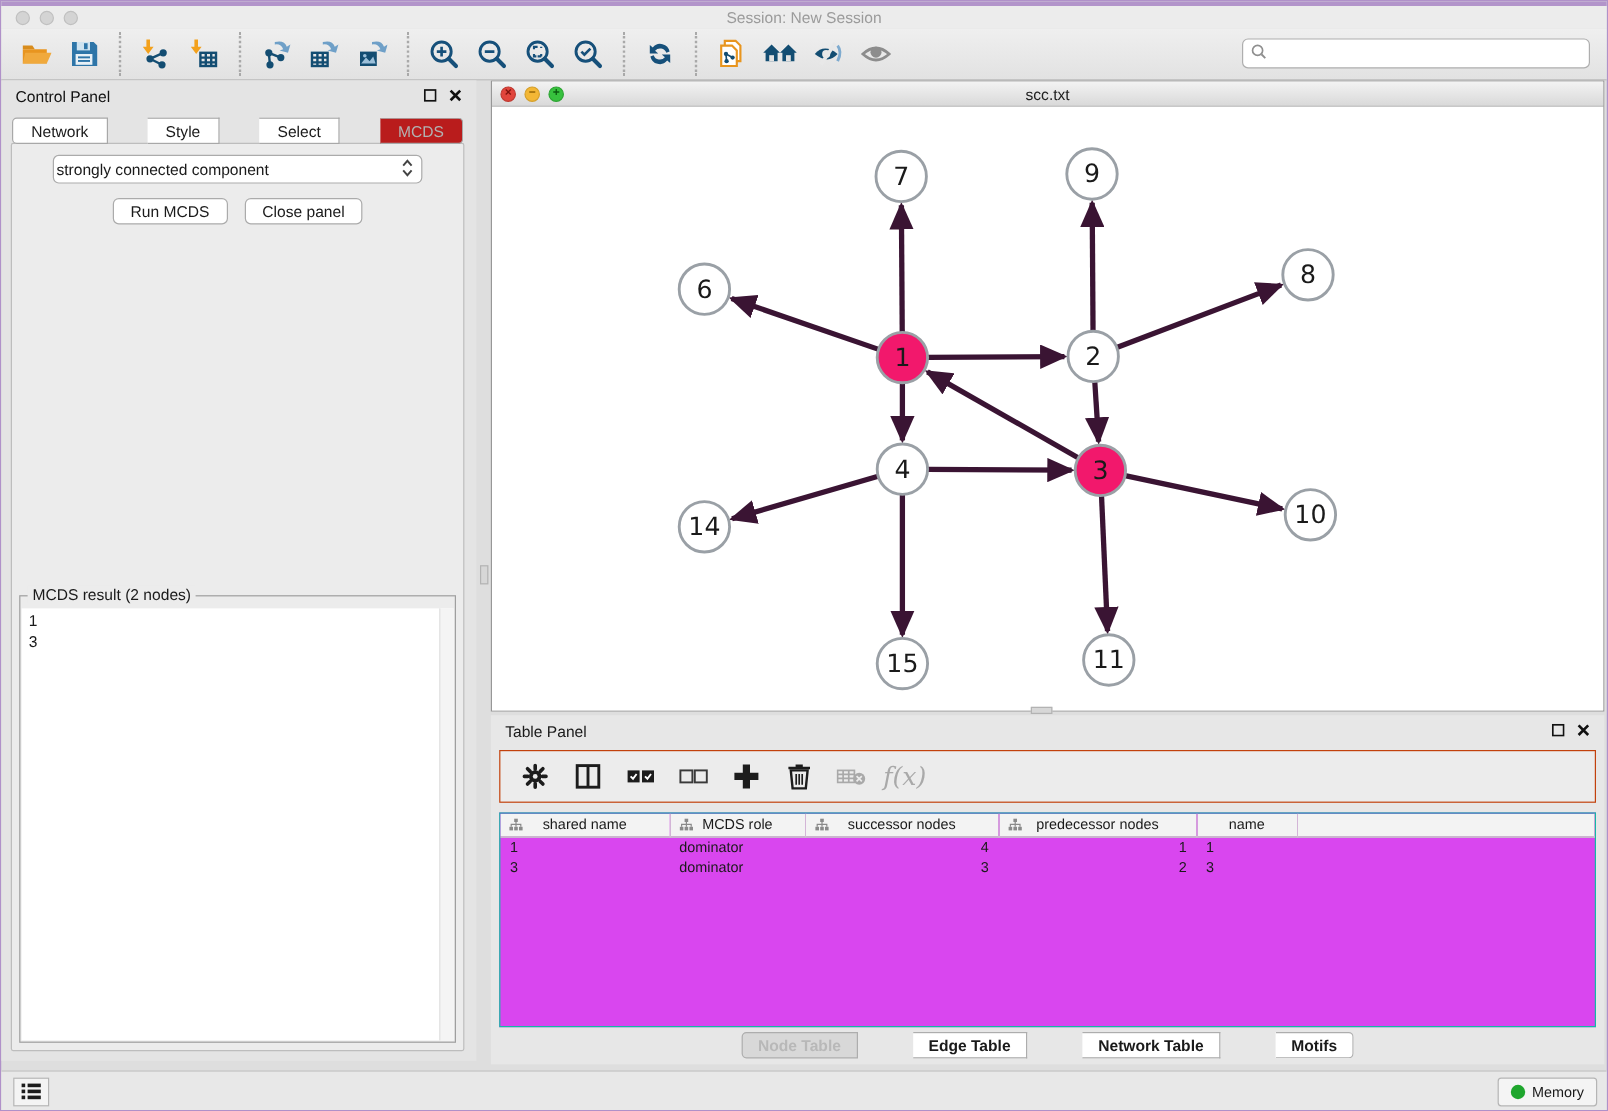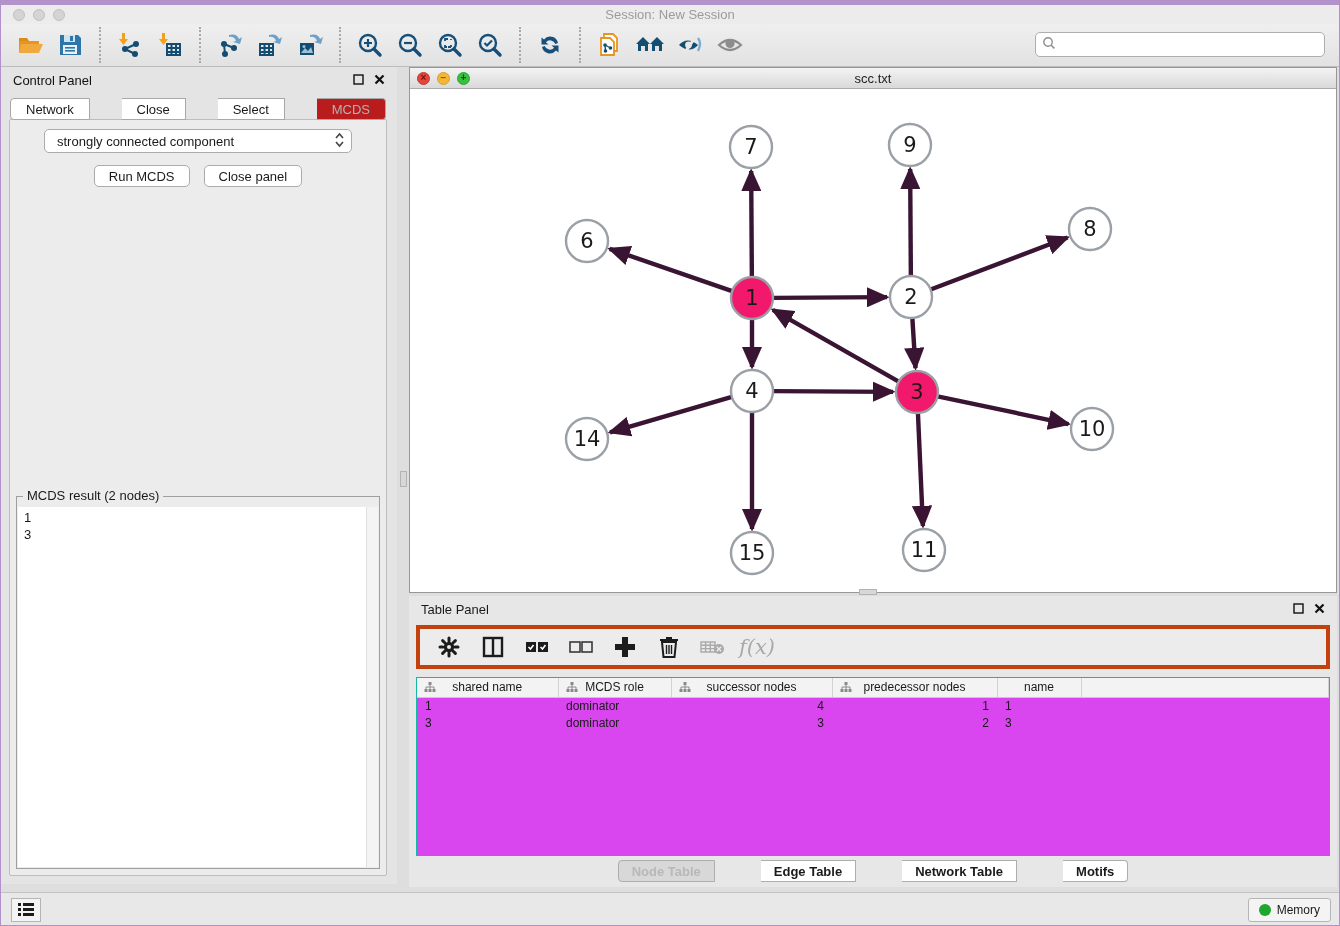--- a/index.html
+++ b/index.html
@@ -39,21 +39,21 @@
   .cp-inner { position:absolute; left:8px; right:10px; top:52px; bottom:8px; background:#ececec;
     border:1px solid #bdbdbd; border-radius:2px; }
   .tabs-row { position:absolute; top:-22px; left:0; right:0; display:flex; justify-content:space-between; }
   .tab { height:22px; padding:0 15px; display:flex; align-items:center; background:#fff;
     border:1px solid #a8a8a8; border-left:none; font-size:13px; }
   .tab:first-child { border-left:1px solid #a8a8a8; border-radius:4px 0 0 4px; }
   .tab:last-child { border-radius:0 4px 4px 0; }
   .tab.disabled-selected { background:#b91c1c; color:#b2b2b2; }
   .opt-label { text-align:center; margin-top:26px; font-size:13px; }
   .select-box { margin:9px auto 0; width:308px; height:24px; background:#fff; border:1px solid #ababab;
-    border-radius:5px; display:flex; align-items:center; padding:0 6px 0 12px; font-size:13px; }
+    border-radius:5px; display:flex; align-items:center; padding:0 6px 0 2px; font-size:13px; }
   .select-box .val { flex:1; }
   .btn-row { display:flex; justify-content:center; gap:14px; margin-top:12px; }
   .btn { height:22px; padding:0 14px; background:#fff; border:1px solid #ababab; border-radius:5px;
     font-size:13px; display:flex; align-items:center; }
   .mcds-group { position:absolute; left:6px; right:6px; top:376px; bottom:6px; border:1px solid #9f9f9f; }
   .mcds-legend { position:absolute; top:-9px; left:6px; background:#ececec; padding:0 4px; font-size:13px; }
   .mcds-area { position:absolute; inset:1px; top:10px; background:#fff; }
   .mcds-text { position:absolute; left:6px; top:2px; white-space:pre; font-size:13px; line-height:17px; }
   .mcds-scroll { position:absolute; right:0; top:0; bottom:0; width:12px; background:#f4f4f4; border-left:1px solid #e0e0e0; }
   
@@ -70,21 +70,21 @@
   .net-title { position:absolute; left:0; right:0; text-align:center; font-size:13px; color:#222; }
   .net-canvas { position:relative; width:926px; height:503px; background:#fff; }
   
   .grip-v { position:absolute; left:399px; top:470px; width:7px; height:16px; background:#d7d7d7; border:1px solid #b3b3b3; }
   .grip-h { position:absolute; left:858px; top:588px; width:18px; height:6px; background:#d7d7d7; border:1px solid #b3b3b3; }
   
   .table-panel { position:absolute; left:408px; top:595px; width:928px; height:291px; background:#e7e7e7; }
   .tp-header { height:26px; display:flex; align-items:center; padding:0 12px; }
   .tp-header .title { flex:1; font-size:13px; }
   .tp-toolbar { position:absolute; left:7px; right:7px; top:29px; height:44px; background:#ececec;
-    border:4px solid #c2410c; display:flex; align-items:center; padding:11px 10px; gap:6px; }
+    border:1px solid #c2410c; display:flex; align-items:center; padding:11px 10px; gap:6px; }
   .tp-toolbar .icon-btn { width:38px; height:38px; }
   .fx { font-family:"DejaVu Serif",serif; font-style:italic; font-size:21px; color:#a9a9a9; }
   .grid-wrap { position:absolute; left:7px; right:7px; top:81px; bottom:31px; background:#d946ef; border:1px solid #14b8a6; overflow:hidden; }
   table.grid { border-collapse:collapse; width:100%; table-layout:fixed; font-size:12px; }
   table.grid th { height:19px; background:#f3f3f3; border-right:1px solid #d2d2d2; border-bottom:1px solid #c9c9c9;
     font-weight:normal; font-size:12px; text-align:center; position:relative; }
   table.grid th .hicon { position:absolute; left:7px; top:4px; }
   table.grid td { height:17px; padding:0 8px; overflow:hidden; white-space:nowrap; }
   td.num-r { text-align:right; padding-right:12px; }
   .tp-tabs { position:absolute; left:0; right:0; bottom:5px; display:flex; justify-content:center;gap:46px; }
@@ -309,21 +309,21 @@
             <rect x="1" y="1" width="9" height="9" fill="none" stroke="#111" stroke-width="1.4"></rect>
           </svg></span>
       <span><svg width="11" height="11" viewBox="0 0 11 11">
             <path d="M1.5 1.5 L9.5 9.5 M9.5 1.5 L1.5 9.5" stroke="#111" stroke-width="2.2"></path>
           </svg></span>
     </div>
   </div>
   <div class="cp-inner">
     <div class="tabs-row">
       <div class="tab">Network</div>
-      <div class="tab">Close</div>
+      <div class="tab">Style</div>
       <div class="tab">Select</div>
       <div class="tab disabled-selected">MCDS</div>
     </div>
     <div class="select-box">
       <span class="val">strongly connected component</span>
       <span><svg width="11" height="16" viewBox="0 0 11 16">
             <path d="M2 6 L5.5 2 L9 6" fill="none" stroke="#444" stroke-width="1.6"></path>
             <path d="M2 10 L5.5 14 L9 10" fill="none" stroke="#444" stroke-width="1.6"></path>
           </svg></span>
     </div>

